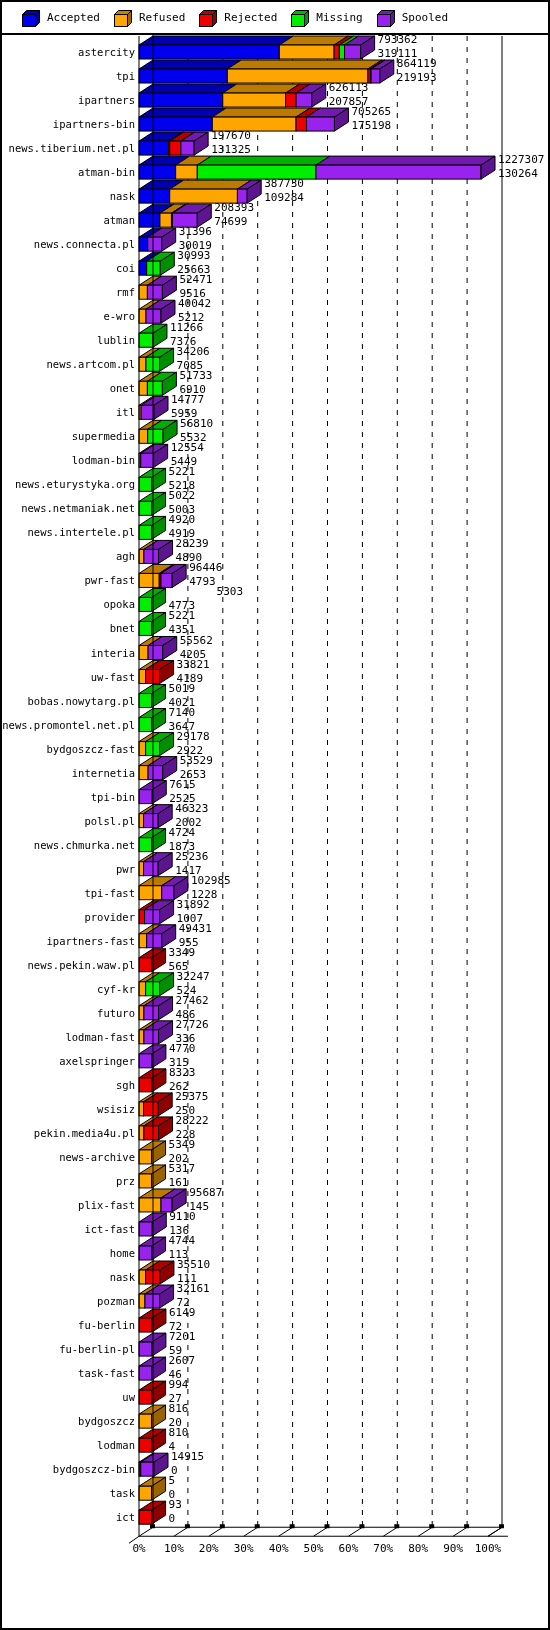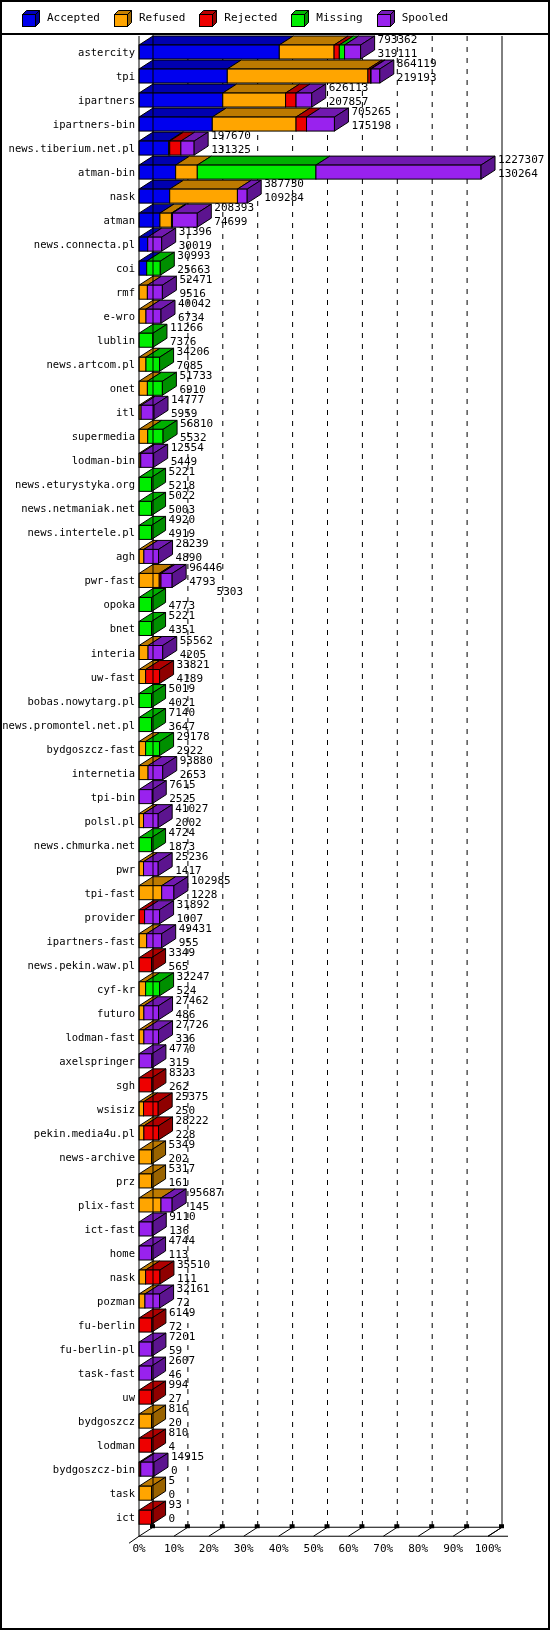--- a/index.html
+++ b/index.html
@@ -758,21 +758,21 @@
         <div class="val-top" style="left: 176.685px; top: 191.16px;">31396</div>
         <div class="val-bot" style="left: 176.685px; top: 205.16px;">30019</div>
         <div class="row-label" style="left: 0px; width: 133px; top: 227.18px;">coi</div>
         <div class="val-top" style="left: 175.289px; top: 215.18px;">30993</div>
         <div class="val-bot" style="left: 175.289px; top: 229.18px;">25663</div>
         <div class="row-label" style="left: 0px; width: 133px; top: 251.2px;">rmf</div>
         <div class="val-top" style="left: 177.383px; top: 239.2px;">52471</div>
         <div class="val-bot" style="left: 177.383px; top: 253.2px;">9516</div>
         <div class="row-label" style="left: 0px; width: 133px; top: 275.22px;">e-wro</div>
         <div class="val-top" style="left: 175.987px; top: 263.22px;">40042</div>
-        <div class="val-bot" style="left: 175.987px; top: 277.22px;">6734</div>
+        <div class="val-bot" style="left: 175.987px; top: 277.22px;">5212</div>
         <div class="row-label" style="left: 0px; width: 133px; top: 299.24px;">lublin</div>
         <div class="val-top" style="left: 167.96px; top: 287.24px;">11266</div>
         <div class="val-bot" style="left: 167.96px; top: 301.24px;">7376</div>
         <div class="row-label" style="left: 0px; width: 133px; top: 323.26px;">news.artcom.pl</div>
         <div class="val-top" style="left: 174.591px; top: 311.26px;">34206</div>
         <div class="val-bot" style="left: 174.591px; top: 325.26px;">7085</div>
         <div class="row-label" style="left: 0px; width: 133px; top: 347.28px;">onet</div>
         <div class="val-top" style="left: 177.383px; top: 335.28px;">51733</div>
         <div class="val-bot" style="left: 177.383px; top: 349.28px;">6910</div>
         <div class="row-label" style="left: 0px; width: 133px; top: 371.3px;">itl</div>
@@ -814,27 +814,27 @@
         <div class="row-label" style="left: 0px; width: 133px; top: 659.54px;">bobas.nowytarg.pl</div>
         <div class="val-top" style="left: 166.564px; top: 647.54px;">5019</div>
         <div class="val-bot" style="left: 166.564px; top: 661.54px;">4021</div>
         <div class="row-label" style="left: 0px; width: 133px; top: 683.56px;">news.promontel.net.pl</div>
         <div class="val-top" style="left: 166.564px; top: 671.56px;">7140</div>
         <div class="val-bot" style="left: 166.564px; top: 685.56px;">3647</div>
         <div class="row-label" style="left: 0px; width: 133px; top: 707.58px;">bydgoszcz-fast</div>
         <div class="val-top" style="left: 174.591px; top: 695.58px;">29178</div>
         <div class="val-bot" style="left: 174.591px; top: 709.58px; text-align: center;">2922</div>
         <div class="row-label" style="left: 0px; width: 133px; top: 731.6px;">internetia</div>
-        <div class="val-top" style="left: 177.732px; top: 719.6px;">93880</div>
+        <div class="val-top" style="left: 177.732px; top: 719.6px;">53529</div>
         <div class="val-bot" style="left: 177.732px; top: 733.6px;">2653</div>
         <div class="row-label" style="left: 0px; width: 133px; top: 755.62px;">tpi-bin</div>
         <div class="val-top" style="left: 167.262px; top: 743.62px;">7615</div>
         <div class="val-bot" style="left: 167.262px; top: 757.62px;">2525</div>
         <div class="row-label" style="left: 0px; width: 133px; top: 779.64px;">polsl.pl</div>
-        <div class="val-top" style="left: 173.195px; top: 767.64px;">41027</div>
+        <div class="val-top" style="left: 173.195px; top: 767.64px;">46323</div>
         <div class="val-bot" style="left: 173.195px; top: 781.64px;">2002</div>
         <div class="row-label" style="left: 0px; width: 133px; top: 803.66px;">news.chmurka.net</div>
         <div class="val-top" style="left: 166.564px; top: 791.66px;">4724</div>
         <div class="val-bot" style="left: 166.564px; top: 805.66px;">1873</div>
         <div class="row-label" style="left: 0px; width: 133px; top: 827.68px;">pwr</div>
         <div class="val-top" style="left: 173.195px; top: 815.68px;">25236</div>
         <div class="val-bot" style="left: 173.195px; top: 829.68px;">1417</div>
         <div class="row-label" style="left: 0px; width: 133px; top: 851.7px;">tpi-fast</div>
         <div class="val-top" style="left: 188.9px; top: 839.7px;">102985</div>
         <div class="val-bot" style="left: 188.9px; top: 853.7px;">1228</div>

